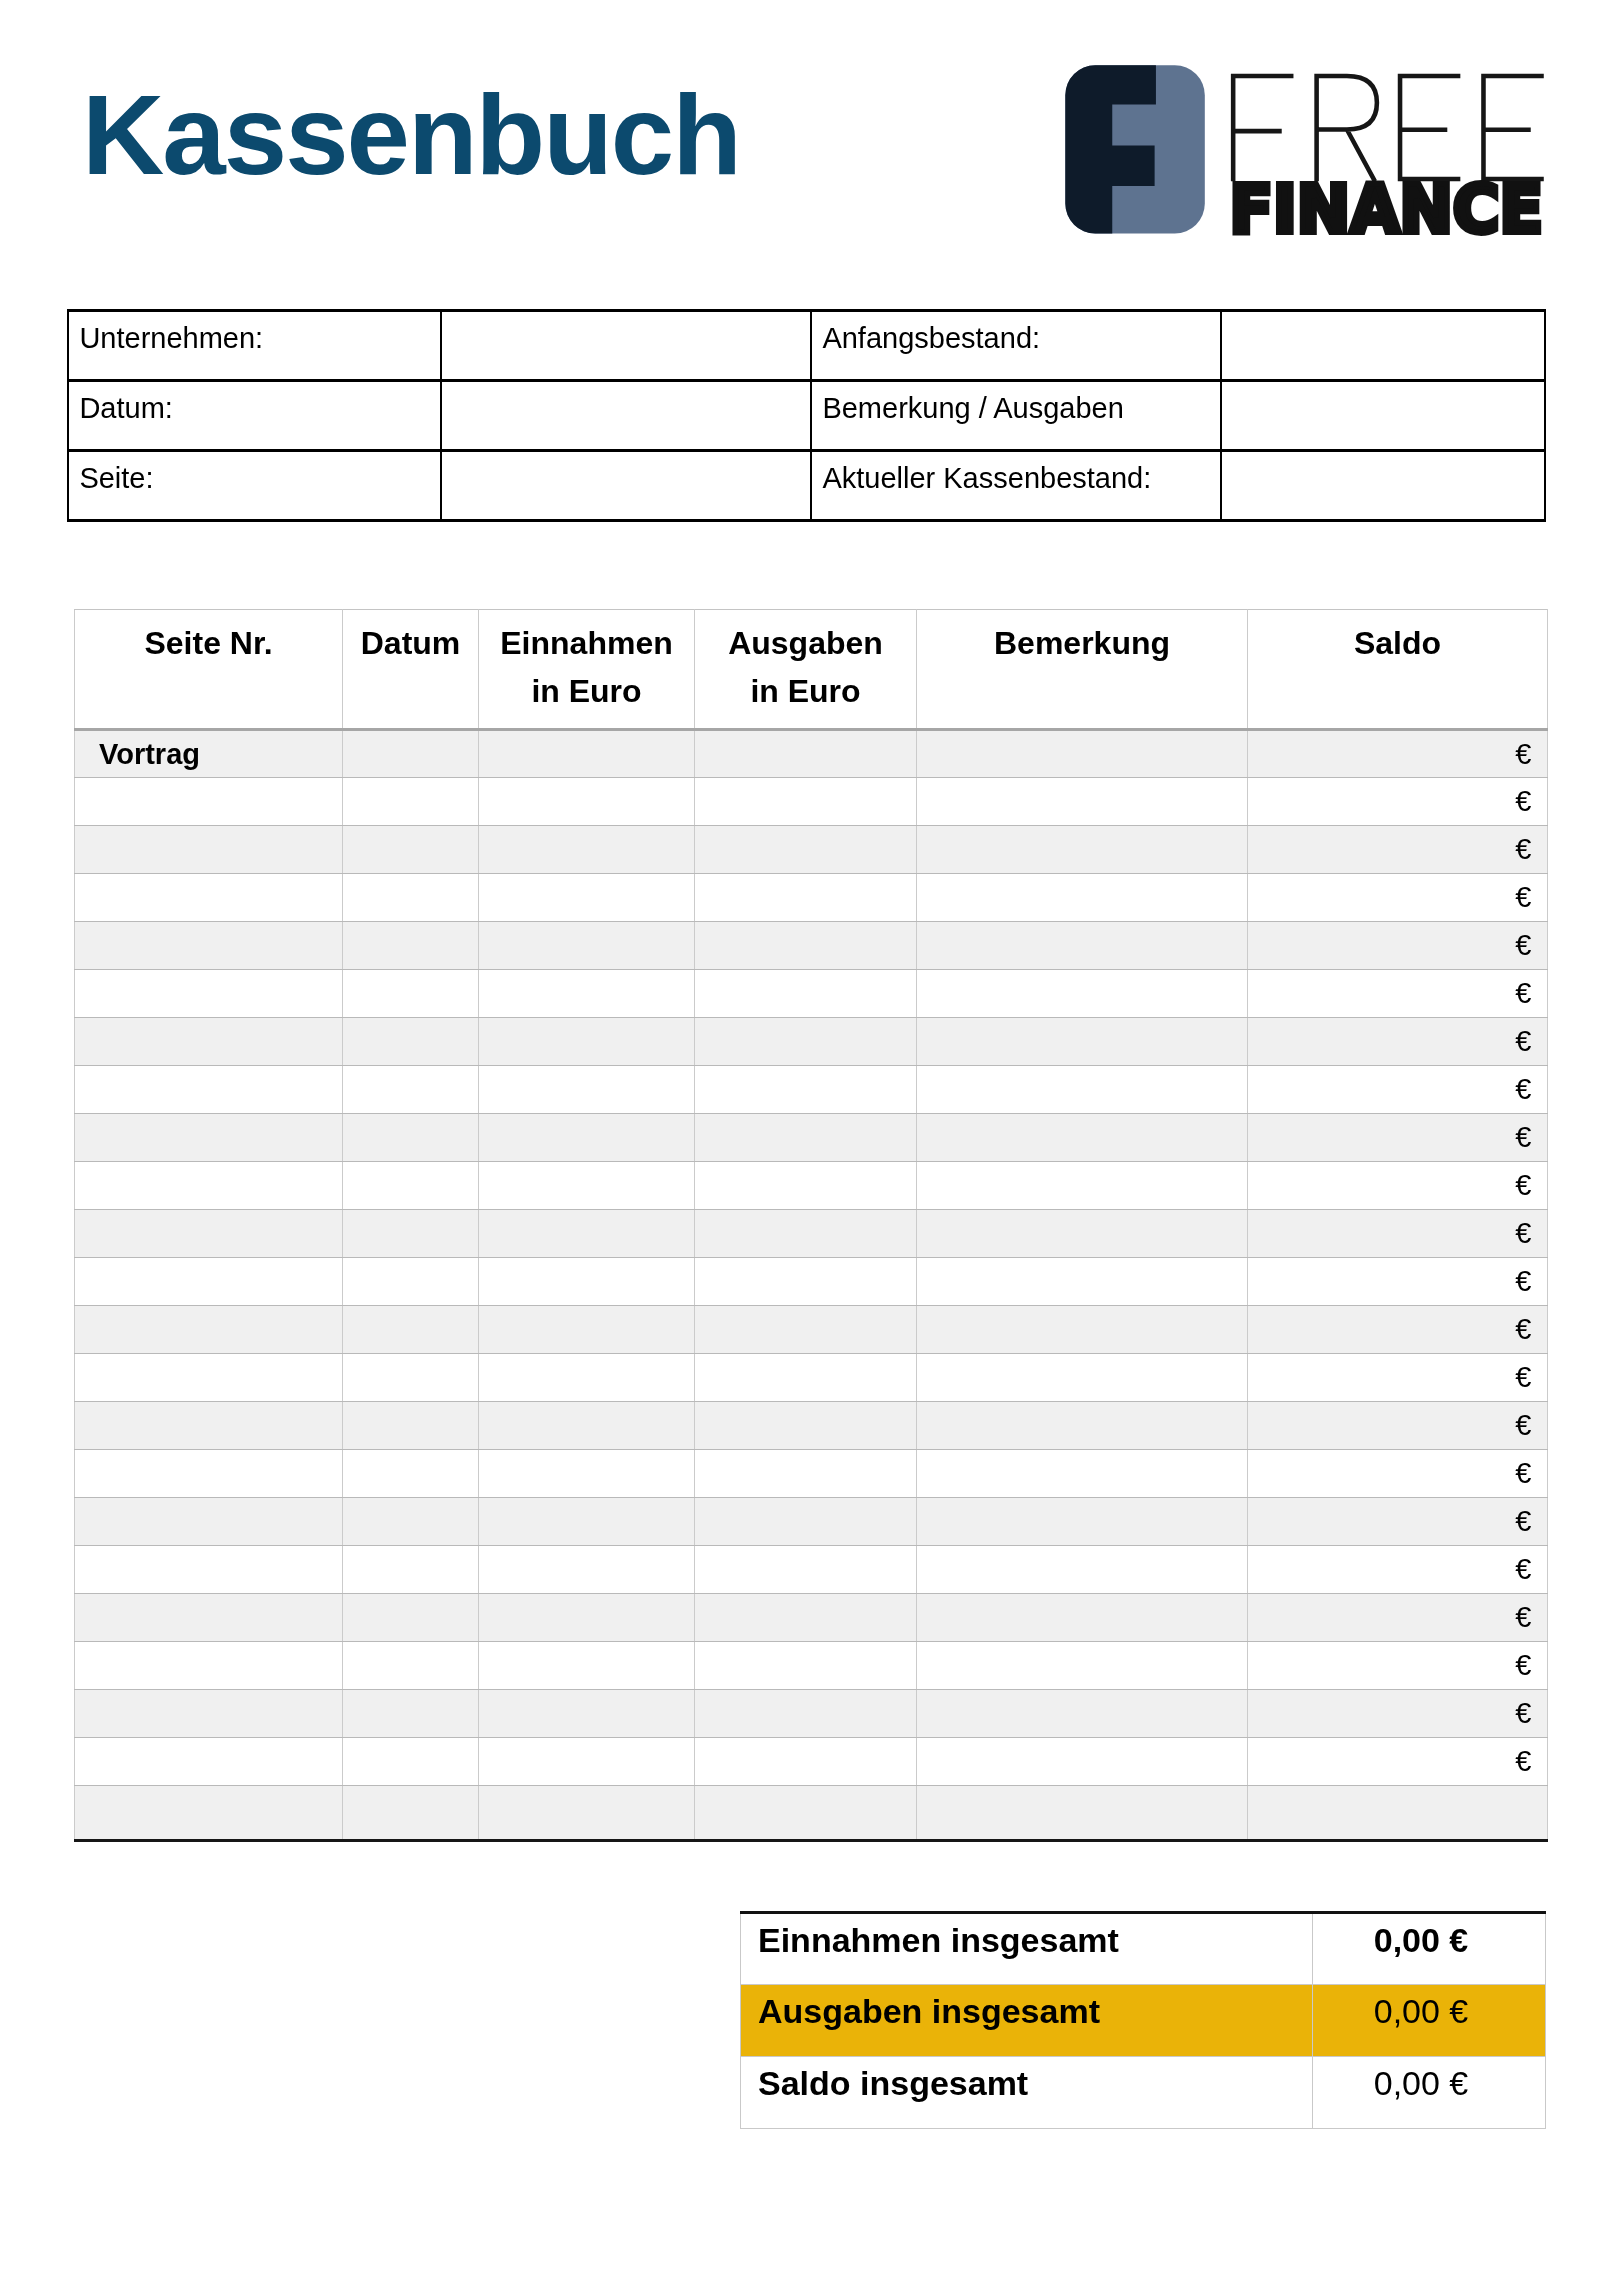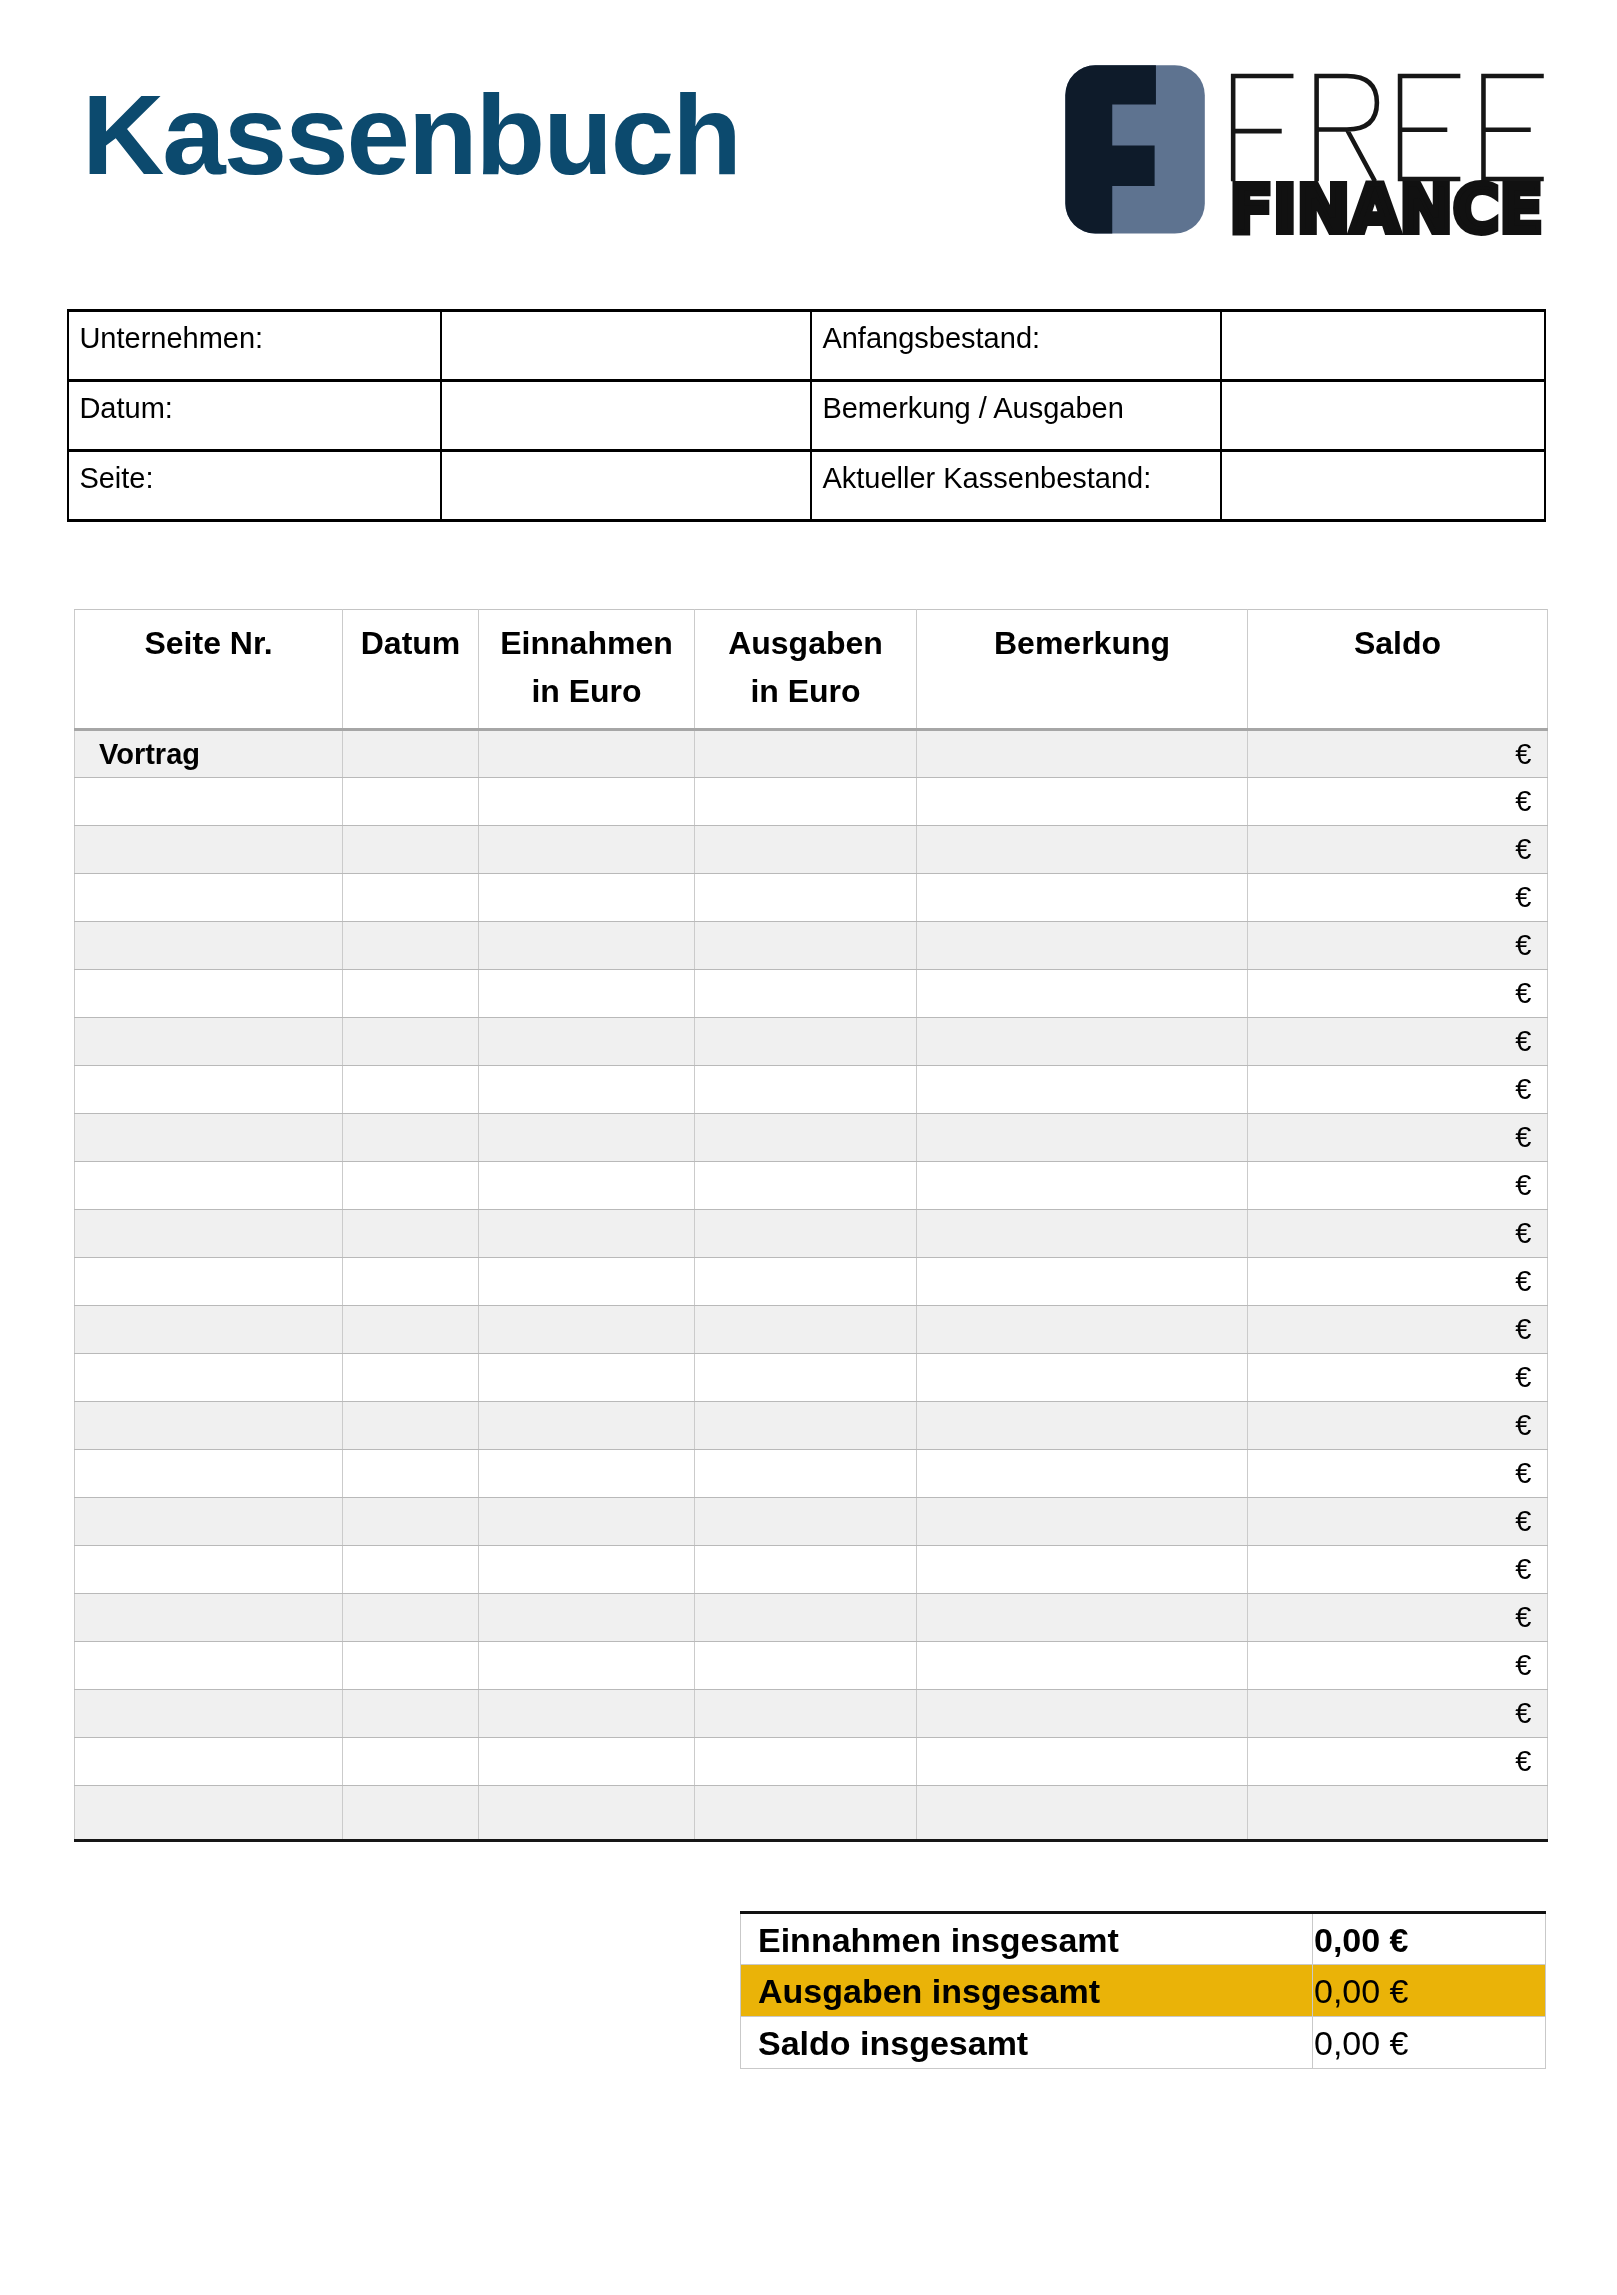--- a/index.html
+++ b/index.html
@@ -115,24 +115,24 @@
     border-bottom:1.3px solid #c9c9c9;
     border-top:3.9px solid #111;
   }
   .summary-table td{
     border:1.3px solid #c9c9c9;
     font-size:34px;
     vertical-align:top;
     padding-top:6.5px;
     background:#fff;
   }
-  .summary-table tr{height:52px;}
+  .summary-table tr{height:72px;}
   .summary-table tr.shaded td{background:#eab308;}
   .summary-table td.sum-label{font-weight:bold;padding-left:17px;}
-  .summary-table td.sum-value{text-align:left;padding-right:17px;}
+  .summary-table td.sum-value{text-align:center;padding-right:17px;}
   .summary-table td.sum-value.bold{font-weight:bold;}
 </style>
 </head>
 <body>
 
 <div class="page">
 
   <div class="doc-title">Kassenbuch</div>
 
   <div class="logo">

